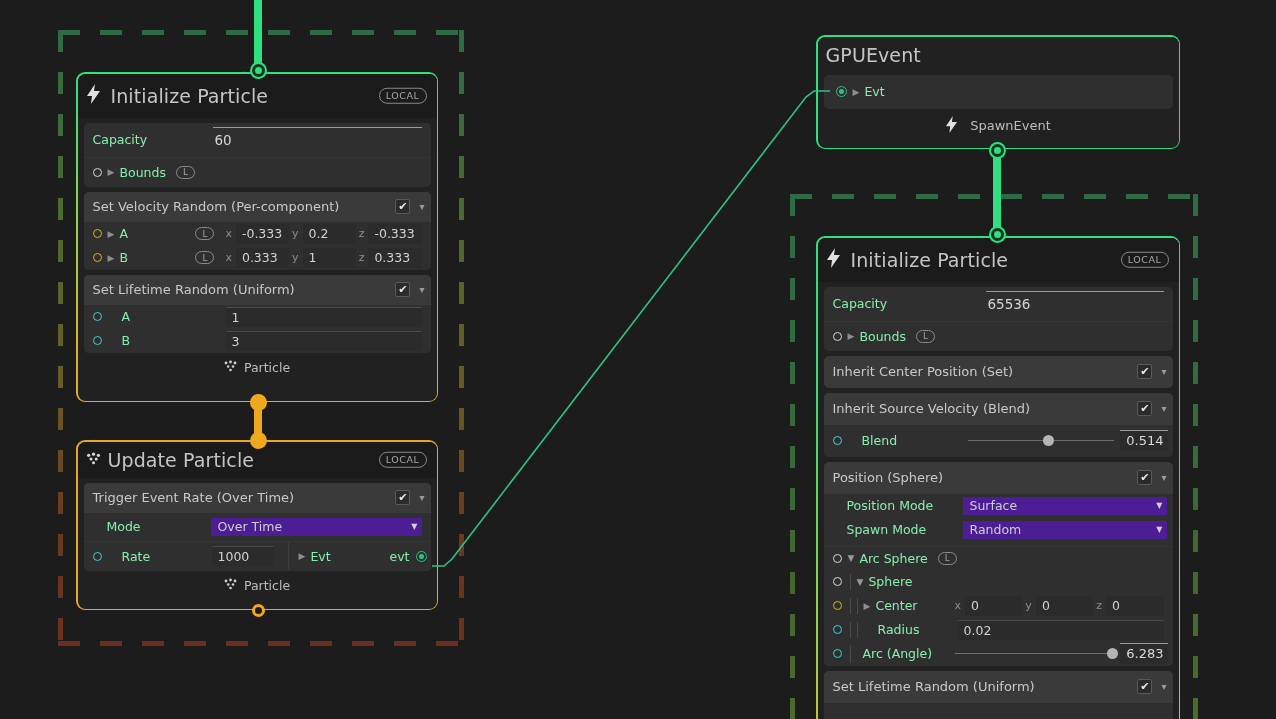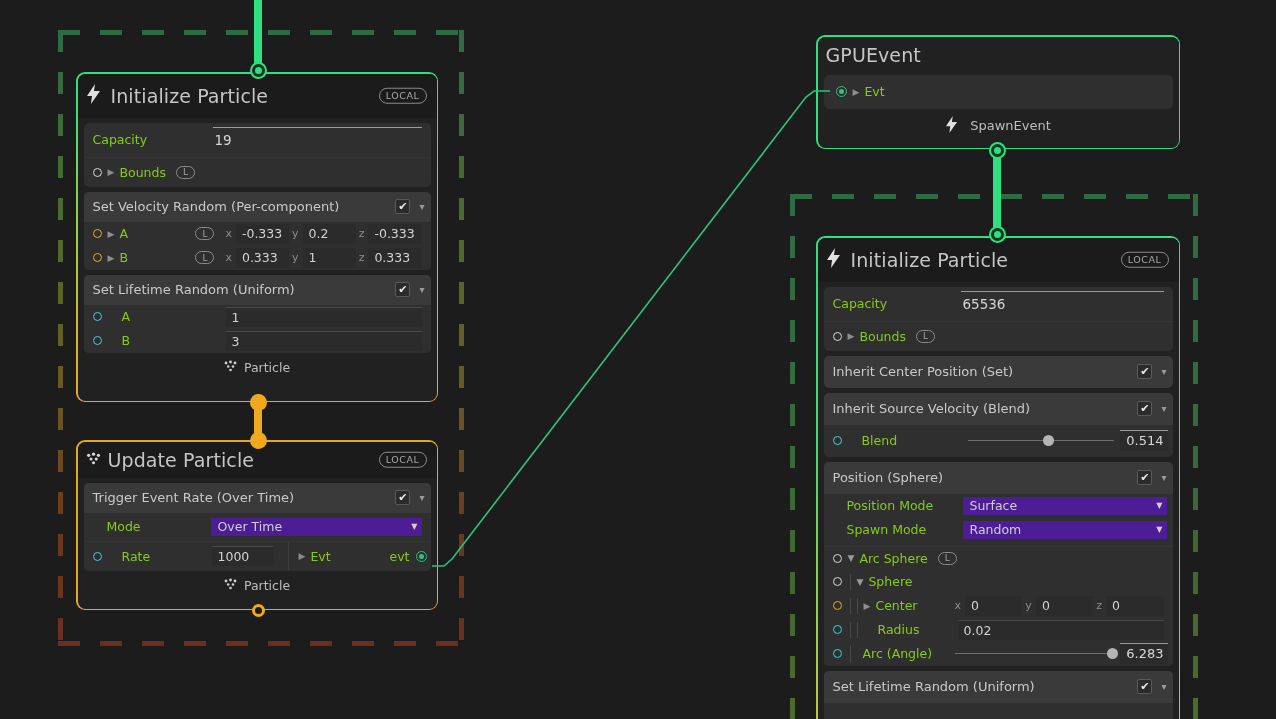--- a/index.html
+++ b/index.html
@@ -88,21 +88,21 @@
   .port {
     width: 9px; height: 9px; border-radius: 50%;
     border: 1.5px solid #cfcfcf; background: transparent;
     flex: 0 0 9px; margin-right: 6px;
   }
   .port.cyan  { border-color: #3fd5d5; }
   .port.yellow{ border-color: #d8b22a; }
   .port.white { border-color: #d8d8d8; }
   .tri { color: #8d8d8d; font-size: 9px; margin-right: 5px; }
   .tri-d { color: #9a9a9a; font-size: 9px; margin-right: 5px; }
-  .lbl { color: #84cc16; }
+  .lbl { color: #86efac; }
   .spacer { flex: 1; }
 
   .lbadge {
     display: inline-flex; align-items: center; justify-content: center;
     width: 19px; height: 13px; border: 1px solid #8a8a8a; border-radius: 7px;
     color: #a2a2a2; font-size: 9px; margin-left: 10px;
   }
 
   
   .field {
@@ -221,21 +221,21 @@
               <path d="M9 0 L1 12 L6 12 L5 20 L14 7 L8 7 Z" fill="#e0e0e0"></path>
             </svg>
         </span>
         <span class="node-title">Initialize Particle</span>
         <span class="local-badge">LOCAL</span>
       </div>
 
       <div class="block" style="background:#2f2f2f;">
         <div class="row tall" style="padding-left:9px;">
           <span class="lbl" style="width:120px;">Capacity</span>
-          <span class="field line" style="flex:1;">19</span>
+          <span class="field line" style="flex:1;">60</span>
         </div>
         <div class="row sep" style="height:30px;">
           <span class="port white"></span>
           <span class="tri">▶</span>
           <span class="lbl">Bounds</span>
           <span class="lbadge">L</span>
         </div>
       </div>
 
       <div class="block">
@@ -406,21 +406,21 @@
               <path d="M9 0 L1 12 L6 12 L5 20 L14 7 L8 7 Z" fill="#e0e0e0"></path>
             </svg>
         </span>
         <span class="node-title">Initialize Particle</span>
         <span class="local-badge">LOCAL</span>
       </div>
 
       <div class="block" style="background:#2f2f2f;">
         <div class="row tall" style="padding-left:9px;">
           <span class="lbl" style="width:128px;">Capacity</span>
-          <span class="field line" style="flex:1;">65536</span>
+          <span class="field line" style="flex:1;margin-left:25px;">65536</span>
         </div>
         <div class="row sep" style="height:30px;">
           <span class="port white"></span>
           <span class="tri">▶</span>
           <span class="lbl">Bounds</span>
           <span class="lbadge">L</span>
         </div>
       </div>
 
       <div class="block">

